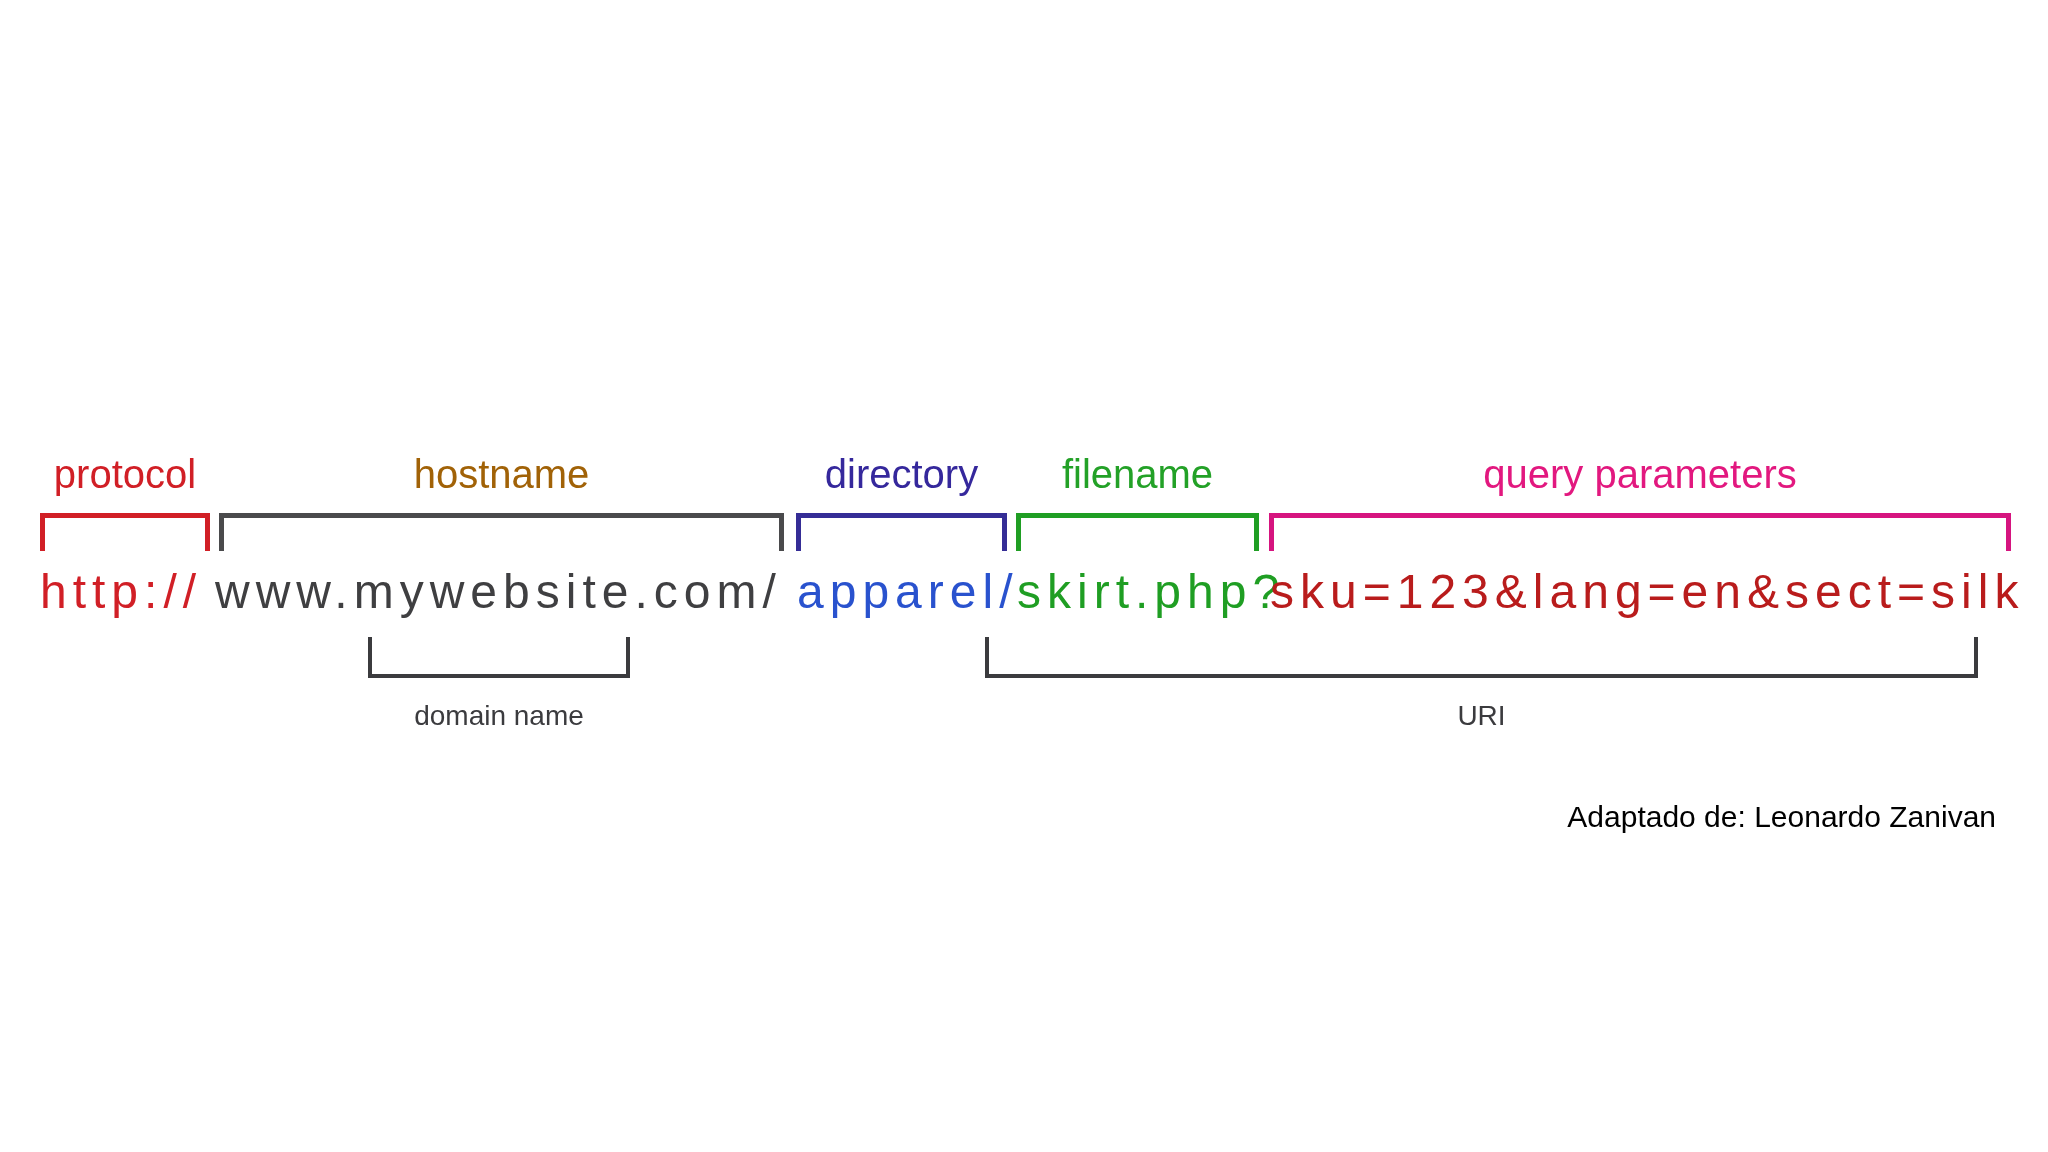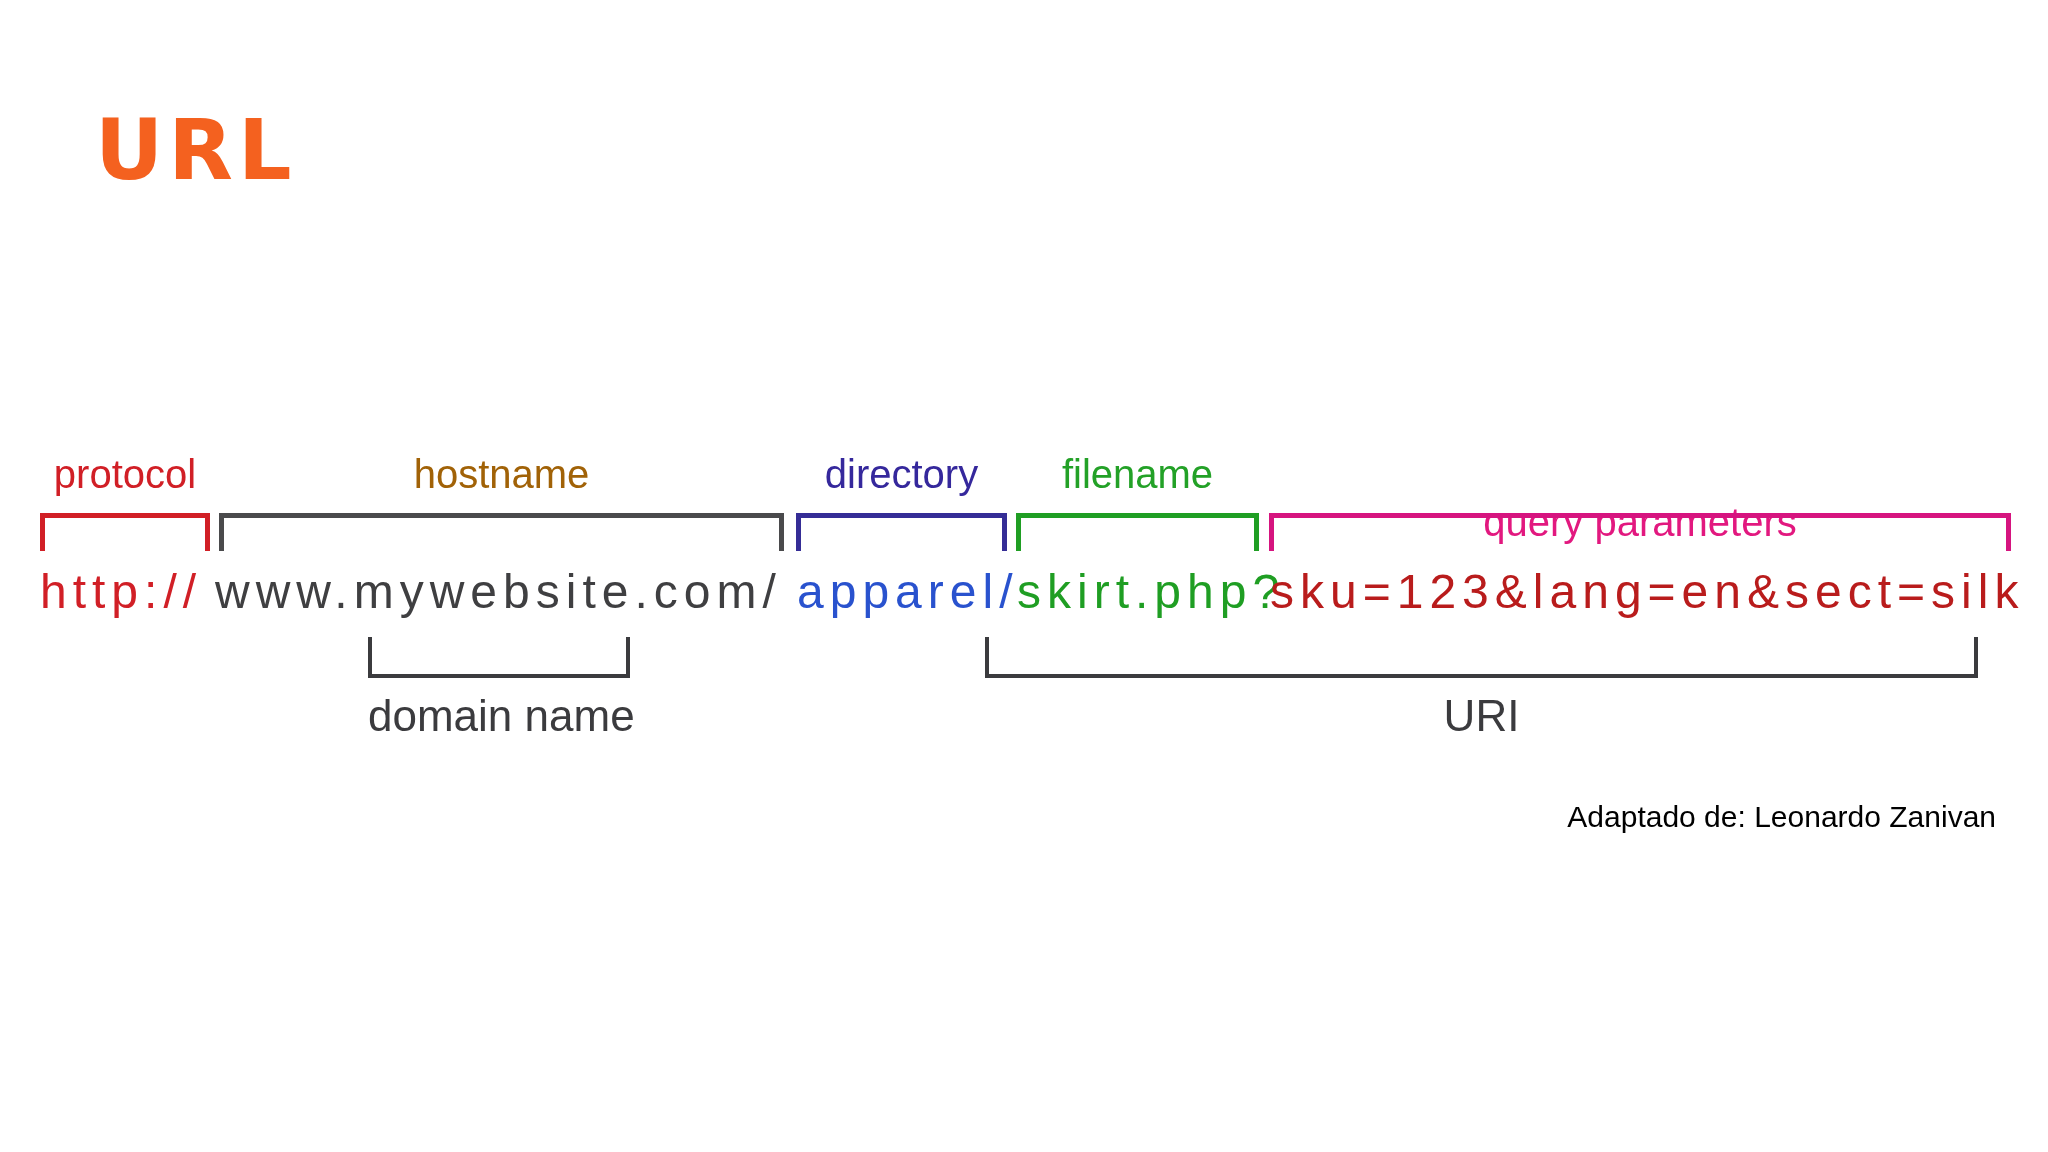--- a/index.html
+++ b/index.html
@@ -36,21 +36,21 @@
     white-space:nowrap;
   }
   
   .bracket-bottom{
     position:absolute;top:637px;height:41px;
     border-bottom:4px solid;border-left:4px solid;border-right:4px solid;
     box-sizing:border-box;
   }
   .annotation{
     position:absolute;top:694px;height:48px;
-    font-size:44px;line-height:44px;text-align:center;white-space:nowrap;
+    font-size:28px;line-height:44px;text-align:center;white-space:nowrap;
   }
   .credit{
     position:absolute;top:800px;right:52px;
     font-size:30px;line-height:34px;margin-left:45px;
   }
   
   .p0{left:40px;width:170px}
   .p1{left:219px;width:565px}
   .p2{left:796px;width:211px}
   .p3{left:1016px;width:243px}
@@ -61,29 +61,28 @@
   .s3{left:1017px}
   .s4{left:1270px}
   .b-domain{left:368px;width:262px}
   .b-uri{left:985px;width:993px}
 </style>
 </head>
 <body>
 
 <div class="canvas">
 
-  <div class="title" style="color: rgb(244, 97, 31);">URL</div>
 
   <div>
 
     <div class="label p0" style="color: rgb(209, 31, 38); text-align: center;">protocol</div>
     <div class="label p1" style="color: #a16207;">hostname</div>
     <div class="label p2" style="color: rgb(53, 40, 156);">directory</div>
     <div class="label p3" style="color: rgb(35, 161, 39);">filename</div>
-    <div class="label p4" style="color: rgb(226, 24, 127); margin-top: 48px;">query parameters</div>
+    <div class="label p4" style="color: rgb(226, 24, 127);">query parameters</div>
 
     <div class="bracket-top p0" style="border-color: rgb(209, 31, 38);"></div>
     <div class="bracket-top p1" style="border-color: rgb(74, 74, 76);"></div>
     <div class="bracket-top p2" style="border-color: rgb(53, 45, 150);"></div>
     <div class="bracket-top p3" style="border-color: rgb(31, 158, 35);"></div>
     <div class="bracket-top p4" style="border-color: rgb(214, 20, 127);"></div>
 
     <span class="urlseg s0" style="color: rgb(209, 31, 38);">http://</span>
     <span class="urlseg s1" style="color: rgb(63, 63, 65);">www.mywebsite.com/</span>
     <span class="urlseg s2" style="color: rgb(41, 82, 206);">apparel/</span>

